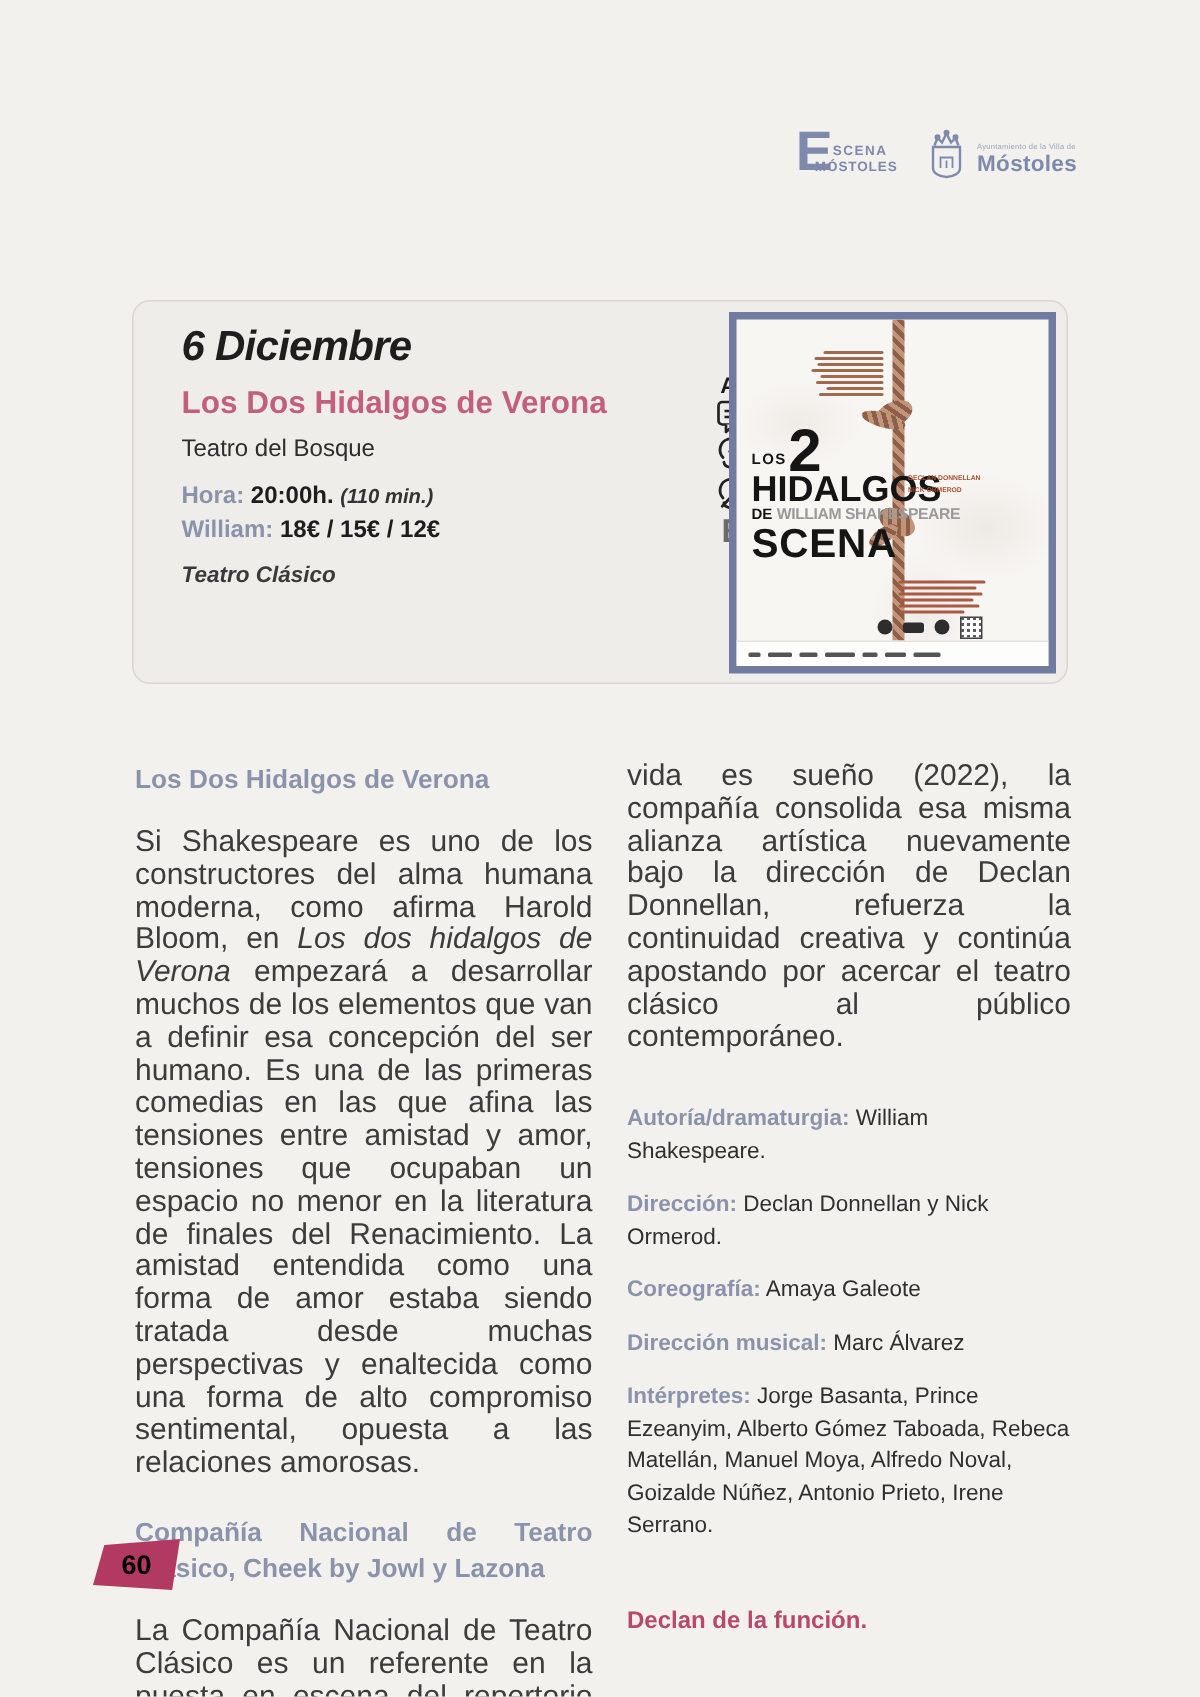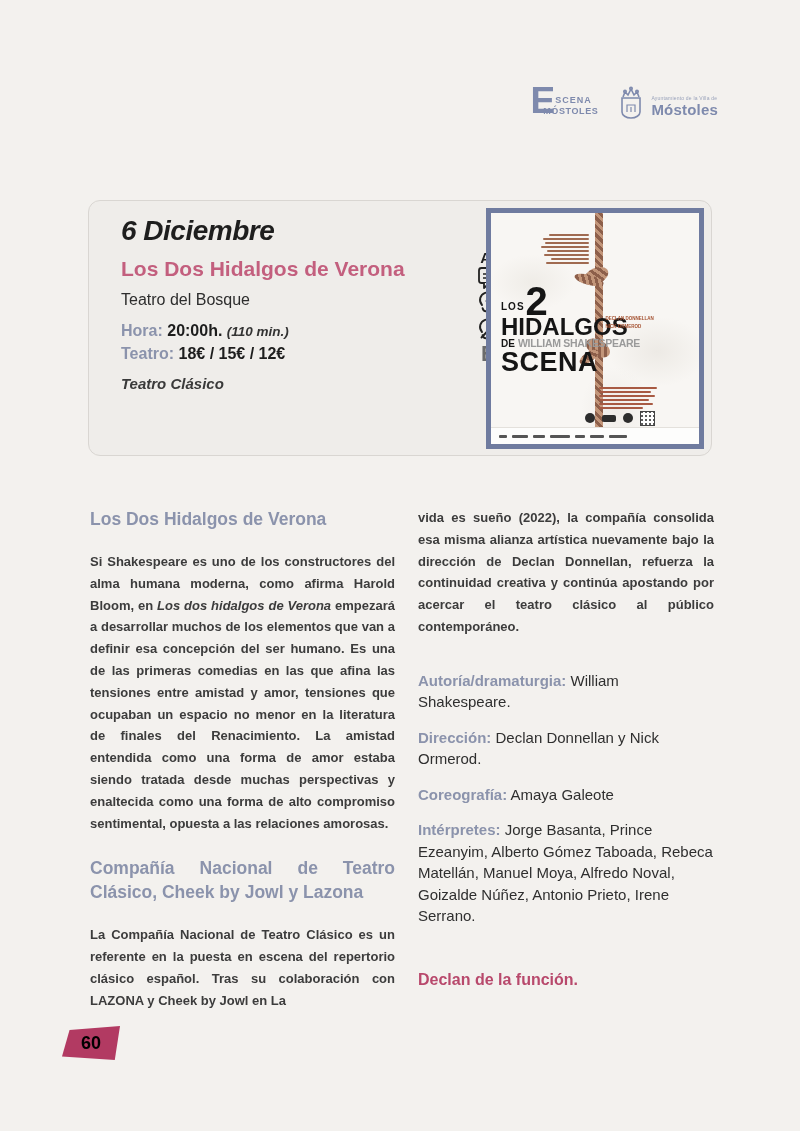--- a/index.html
+++ b/index.html
@@ -86,21 +86,21 @@
   .plogos .qr{width:13px;height:13px;background:
       repeating-linear-gradient(0deg,#333 0 2px,#fff 2px 4px),
       repeating-linear-gradient(90deg,#333 0 2px,#fff 2px 4px);background-blend-mode:screen;border:1px solid #444;}
   .pstrip{position:absolute;left:0;right:0;bottom:0;height:16px;background:#fdfdfc;border-top:1px solid #e4e1dc;display:flex;align-items:center;gap:5px;padding:0 8px;}
   .pstrip i{display:block;height:3px;background:#555;border-radius:1px;}
 
   
   .colL{position:absolute;left:90px;top:507px;width:305px;}
   .colR{position:absolute;left:418px;top:507px;width:296px;}
   h3.sec{margin:0 0 20px 0;font-size:17.5px;line-height:24px;font-weight:700;color:#8b93ac;text-align:justify;}
-  p.body{margin:0 0 22px 0;font-size:13px;line-height:21.8px;text-align:justify;color:#3c3c3c;font-weight:700;}
+  p.body{margin:0 0 22px 0;font-size:20px;line-height:21.8px;text-align:justify;color:#3c3c3c;font-weight:400;}
   .colR p.body{margin-bottom:0;}
   .credits{margin-top:32px;}
   .credit{font-size:15px;line-height:21.5px;margin-bottom:14px;font-weight:500;color:#2f2f2f;}
   .credit .clabel{color:#8b93ac;font-weight:700;}
   .note{margin-top:44px;font-size:16px;font-weight:700;color:#b8496c;}
 
   
   .badge{
     position:absolute;left:62px;top:1026px;width:58px;height:34px;
     background:#b23a62;color:#000000;display:flex;align-items:center;justify-content:center;
@@ -136,21 +136,21 @@
       <span class="cname">Móstoles</span>
     </span>
   </div>
 </div>
 
 <div class="card">
   <div class="date">6 Diciembre</div>
   <div class="title">Los Dos Hidalgos de Verona</div>
   <div class="venue">Teatro del Bosque</div>
   <div class="meta1"><span class="mlabel">Hora:</span><span class="mval"> </span><span class="mval">20:00h.</span><span> </span><span class="mdur">(110 min.)</span></div>
-  <div class="meta2"><span class="mlabel">Teatro:</span><span> </span><span class="mval">18€ / 15€ / 12€</span></div>
+  <div class="meta2"><span class="mlabel">William:</span><span> </span><span class="mval">18€ / 15€ / 12€</span></div>
   <div class="genre">Teatro Clásico</div>
 
   <div class="icons">
     <div class="ic ic-ad">
       <span>AD</span>
       <svg width="11" height="13" viewBox="0 0 11 13" fill="none" stroke="#1d1d1d" stroke-width="1.4" stroke-linecap="round">
         <path d="M2 9 C4.6 7.2 4.6 3.8 2 2"></path>
           <path d="M5.5 11.5 C9.6 8.6 9.6 3.4 5.5 0.5"></path>
       </svg>
     </div>
@@ -245,20 +245,21 @@
   <h3 class="sec">Compañía Nacional de Teatro Clásico, Cheek by Jowl y Lazona</h3>
   <p class="body">La Compañía Nacional de Teatro Clásico es un referente en la puesta en escena del repertorio clásico español. Tras su colaboración con LAZONA y Cheek by Jowl en La</p>
 </div>
 
 <div class="colR">
   <p class="body">vida es sueño (2022), la compañía consolida esa misma alianza artística nuevamente bajo la dirección de Declan Donnellan, refuerza la continuidad creativa y continúa apostando por acercar el teatro clásico al público contemporáneo.</p>
   <div class="credits">
     <div class="credit"><span class="clabel">Autoría/dramaturgia:</span><span> William Shakespeare.</span></div>
     <div class="credit"><span class="clabel">Dirección:</span><span> Declan Donnellan y Nick Ormerod.</span></div>
     <div class="credit"><span class="clabel">Coreografía:</span><span> Amaya Galeote</span></div>
+    <div class="credit"><span class="clabel">Dirección musical:</span><span> Marc Álvarez</span></div>
     <div class="credit"><span class="clabel">Intérpretes:</span><span> Jorge Basanta, Prince Ezeanyim, Alberto Gómez Taboada, Rebeca Matellán, Manuel Moya, Alfredo Noval, Goizalde Núñez, Antonio Prieto, Irene Serrano.</span></div>
   </div>
   <div class="note">Declan de la función.</div>
 </div>
 
 <div class="badge">
     <span>60</span>
   </div>
 
 </body></html>

